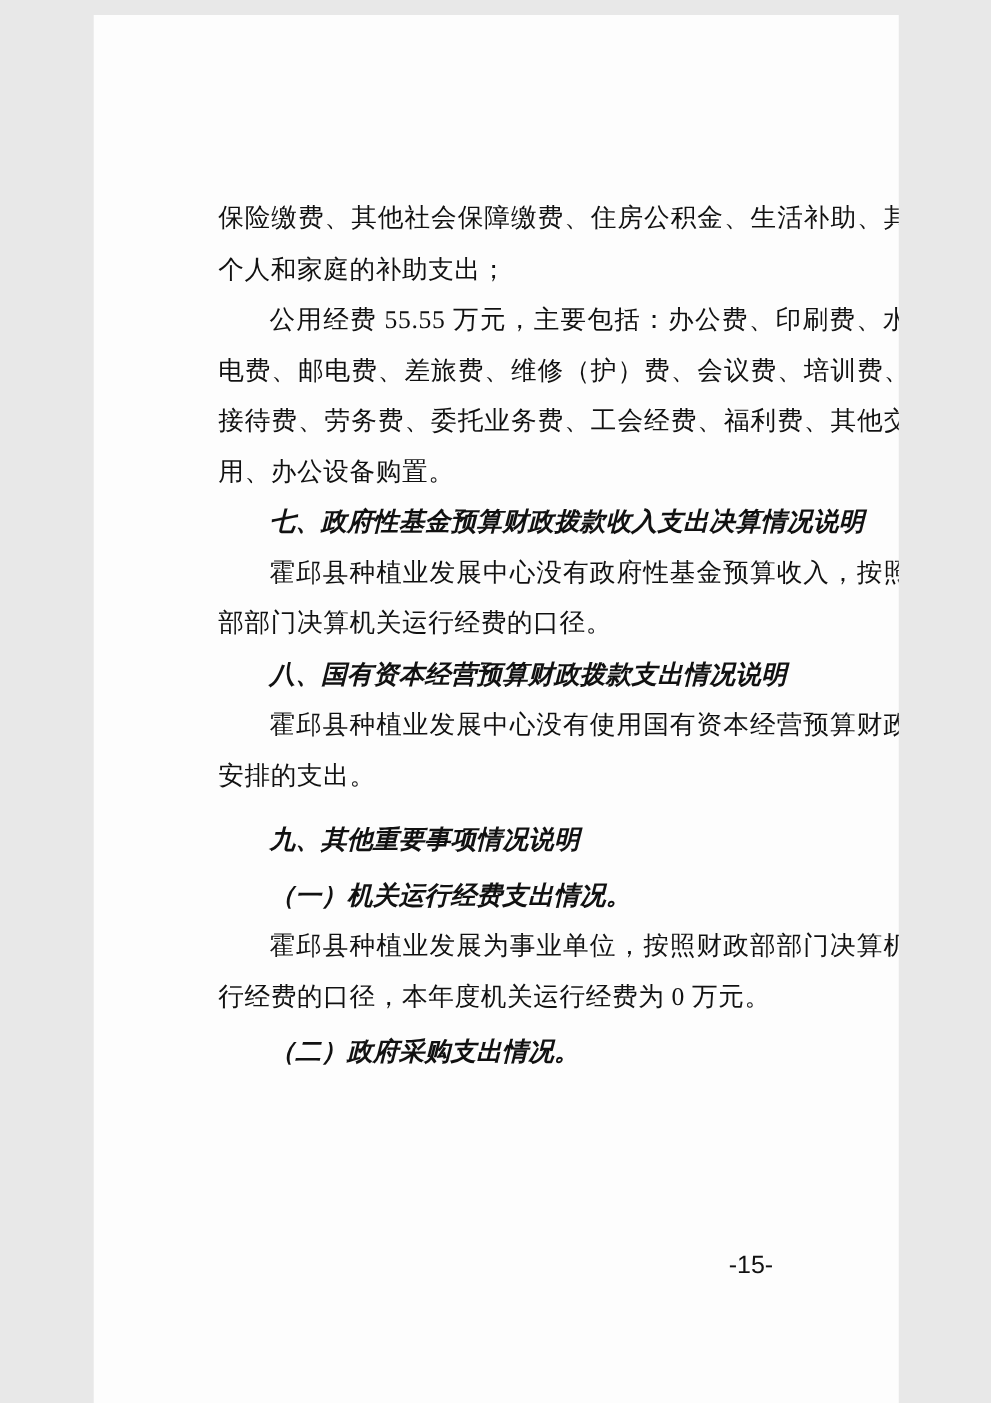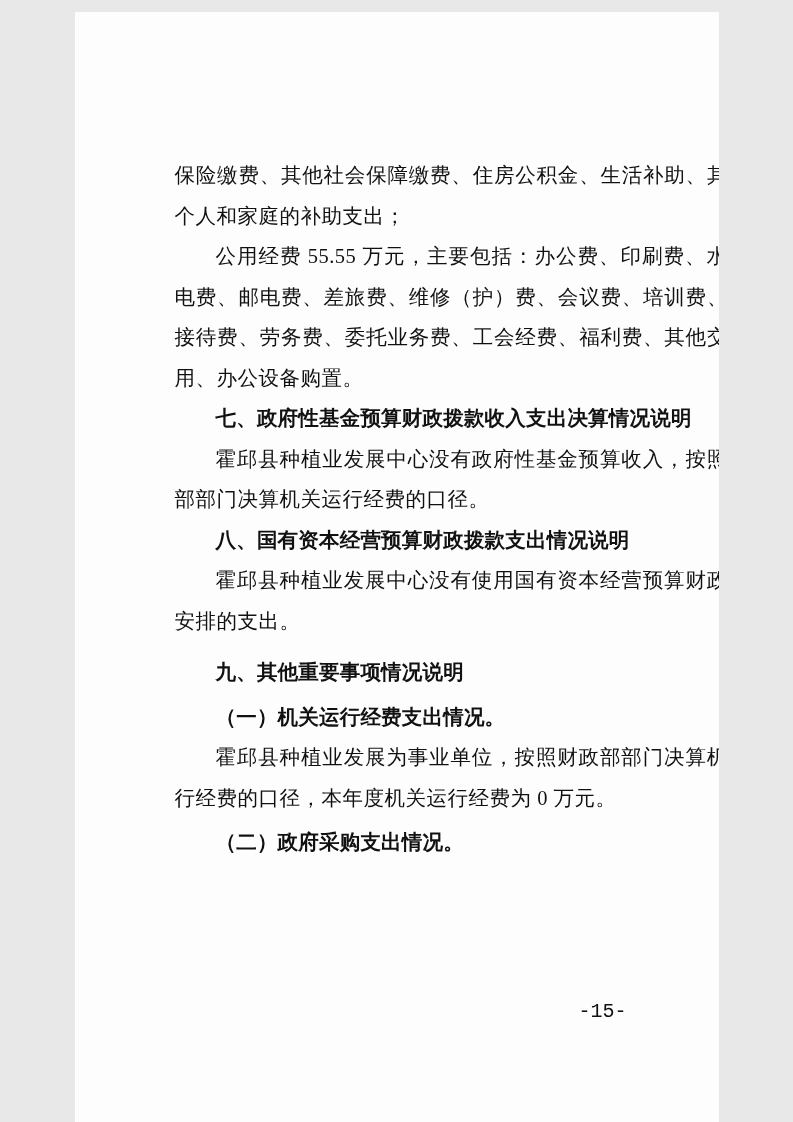--- a/index.html
+++ b/index.html
@@ -34,35 +34,36 @@
     letter-spacing: 0.5px;
     word-break: break-all;
   }
   .content p.indent {
     text-indent: 2em;
   }
   .content p.heading,
   .content p.subheading {
     font-weight: bold;
     letter-spacing: 0.2px;
+    font-style: italic;
   }
   .content p.sp-large {
     margin-top: 11px;
   }
   .content p.sp-small {
     margin-top: 4px;
   }
   .page-number {
     position: absolute;
     top: 986px;
-    right: 92px;
+    right: 100px;
     font-size: 20px;
     line-height: 28px;
     color: #111111;
-    font-family: Liberation Mono, monospace;
+    font-family: Liberation Sans, sans-serif;
   }
 </style>
 </head>
 <body>
 
 <div class="page">
   <div class="content">
       <p class="body">保险缴费、其他社会保障缴费、住房公积金、生活补助、其他对个人和家庭的补助支出；</p>
       <p class="body indent">公用经费 55.55 万元，主要包括：办公费、印刷费、水费、电费、邮电费、差旅费、维修（护）费、会议费、培训费、公务接待费、劳务费、委托业务费、工会经费、福利费、其他交通费用、办公设备购置。</p>
       <p class="heading indent">七、政府性基金预算财政拨款收入支出决算情况说明</p>

